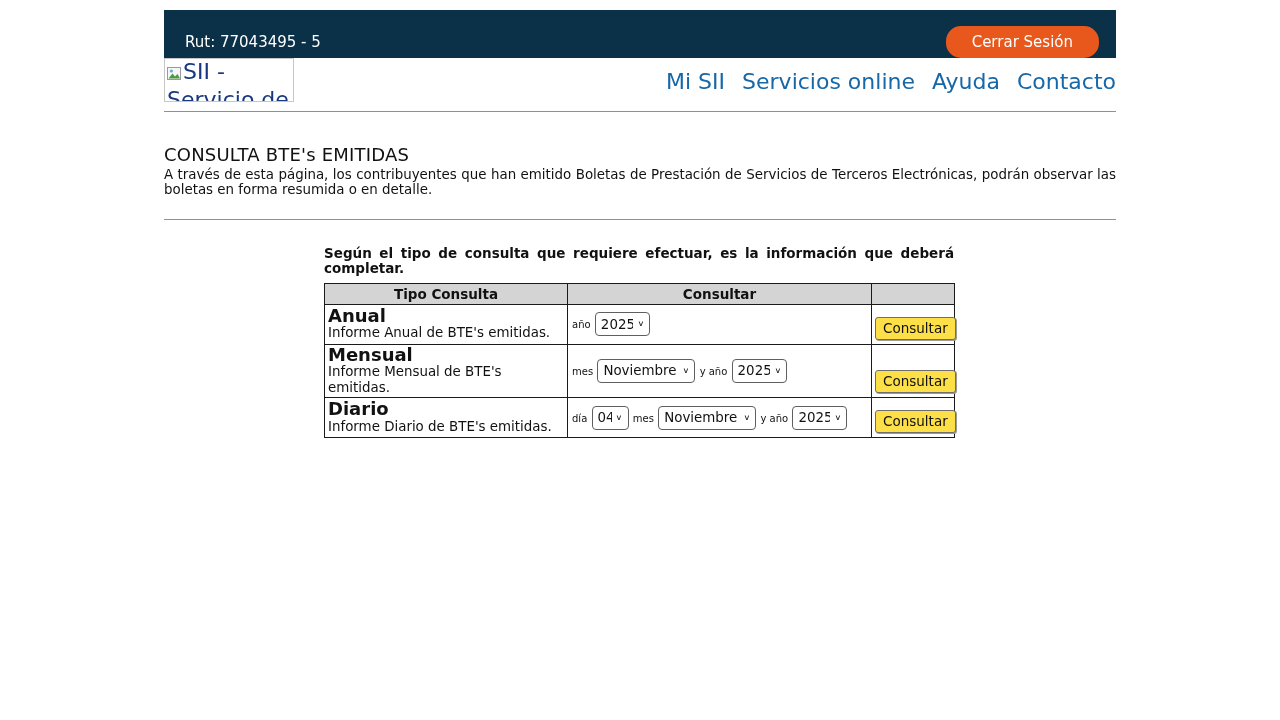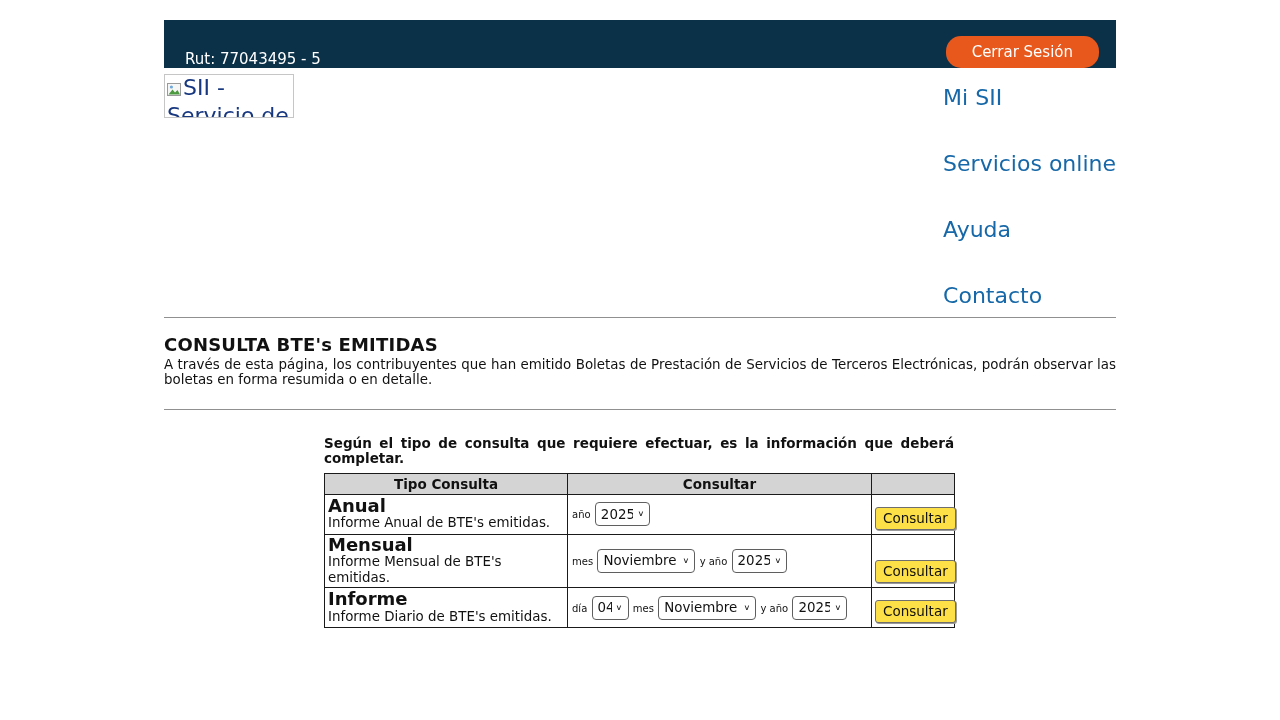--- a/index.html
+++ b/index.html
@@ -7,82 +7,81 @@
     margin: 0; padding: 0;
     background: #ffffff;
     font-family: "DejaVu Sans", "Liberation Sans", sans-serif;
     color: #111;
   }
   .viewport { width: 1280px; height: 720px; overflow: hidden; background: #fff; }
   .page { width: 952px; margin: 0 auto; }
 
   
   .topbar {
-    margin-top: 20px;
+    margin-top: 10px;
     height: 48px;
     background: #0b3149;
     display: flex;
-    align-items: flex-end;
+    align-items: center;
     justify-content: space-between;
     padding: 16px 17px 0 21px;
   }
   .rut-text { color: #ffffff; font-size: 15px; }
   .logout-btn {
     background: #e8581c;
     color: #ffffff;
     border: none;
     border-radius: 15px;
     padding: 7px 26px;
     font-size: 15px;
     font-family: inherit;
     cursor: pointer;
   }
 
   
   .header-row {
-    margin-top: 6px;
+    margin-top: 0;
     display: flex;
     justify-content: space-between;
     align-items: flex-start;
   }
   .logo-box {
     width: 130px;
     height: 44px;
     border: 1px solid #c6c6c6;
     overflow: hidden;
     color: #17377f;
     font-size: 22px;
     line-height: 26px;
     text-decoration: none;
     display: block;
     padding-left: 2px;
   }
   .broken-img-icon { display: inline-block; vertical-align: -2px; margin-right: 1px; }
   .nav {
     display: flex;
-    gap: 41px;
+    gap: 17px;
     margin-top: 11px;
-    flex-direction: column;
   }
   .nav a {
     color: #1668a8;
     font-size: 22px;
     text-decoration: none;
     white-space: nowrap;
   }
 
   .divider { border: none; border-top: 1px solid #909090; margin: 0; }
   .divider-1 { margin-top: 9px; }
   .divider-2 { margin-top: 21px; }
 
   
   .page-title {
-    margin: 16px 0 0 0;
+    margin: 32px 0 0 0;
     font-size: 18px;
-    font-weight: bold;
+    font-weight: normal;
     letter-spacing: 0.2px;
   }
   .page-desc {
     margin: 3px 0 0 0;
     font-size: 13.4px;
     line-height: 14.8px;
     text-align: justify;
   }
   .instruction {
     width: 630px;
@@ -249,21 +248,21 @@
             <span class="fld-label">y año</span>
             <span class="sel-wrap"><select class="native sel-year"><option>2025</option></select></span>
           </td>
           <td class="action-cell">
             <button class="consultar-btn">Consultar</button>
           </td>
         </tr>
 
         <tr>
           <td class="type-cell">
-            <b>Informe</b><br>
+            <b>Diario</b><br>
             <span>Informe Diario de BTE's emitidas.</span>
           </td>
           <td class="select-cell">
             <span class="fld-label">día</span>
             <span class="sel-wrap"><select class="native sel-day"><option>04</option></select></span>
             <span class="fld-label">mes</span>
             <span class="sel-wrap"><select class="native sel-month"><option>Noviembre</option></select></span>
             <span class="fld-label">y año</span>
             <span class="sel-wrap"><select class="native sel-year"><option>2025</option></select></span>
           </td>

